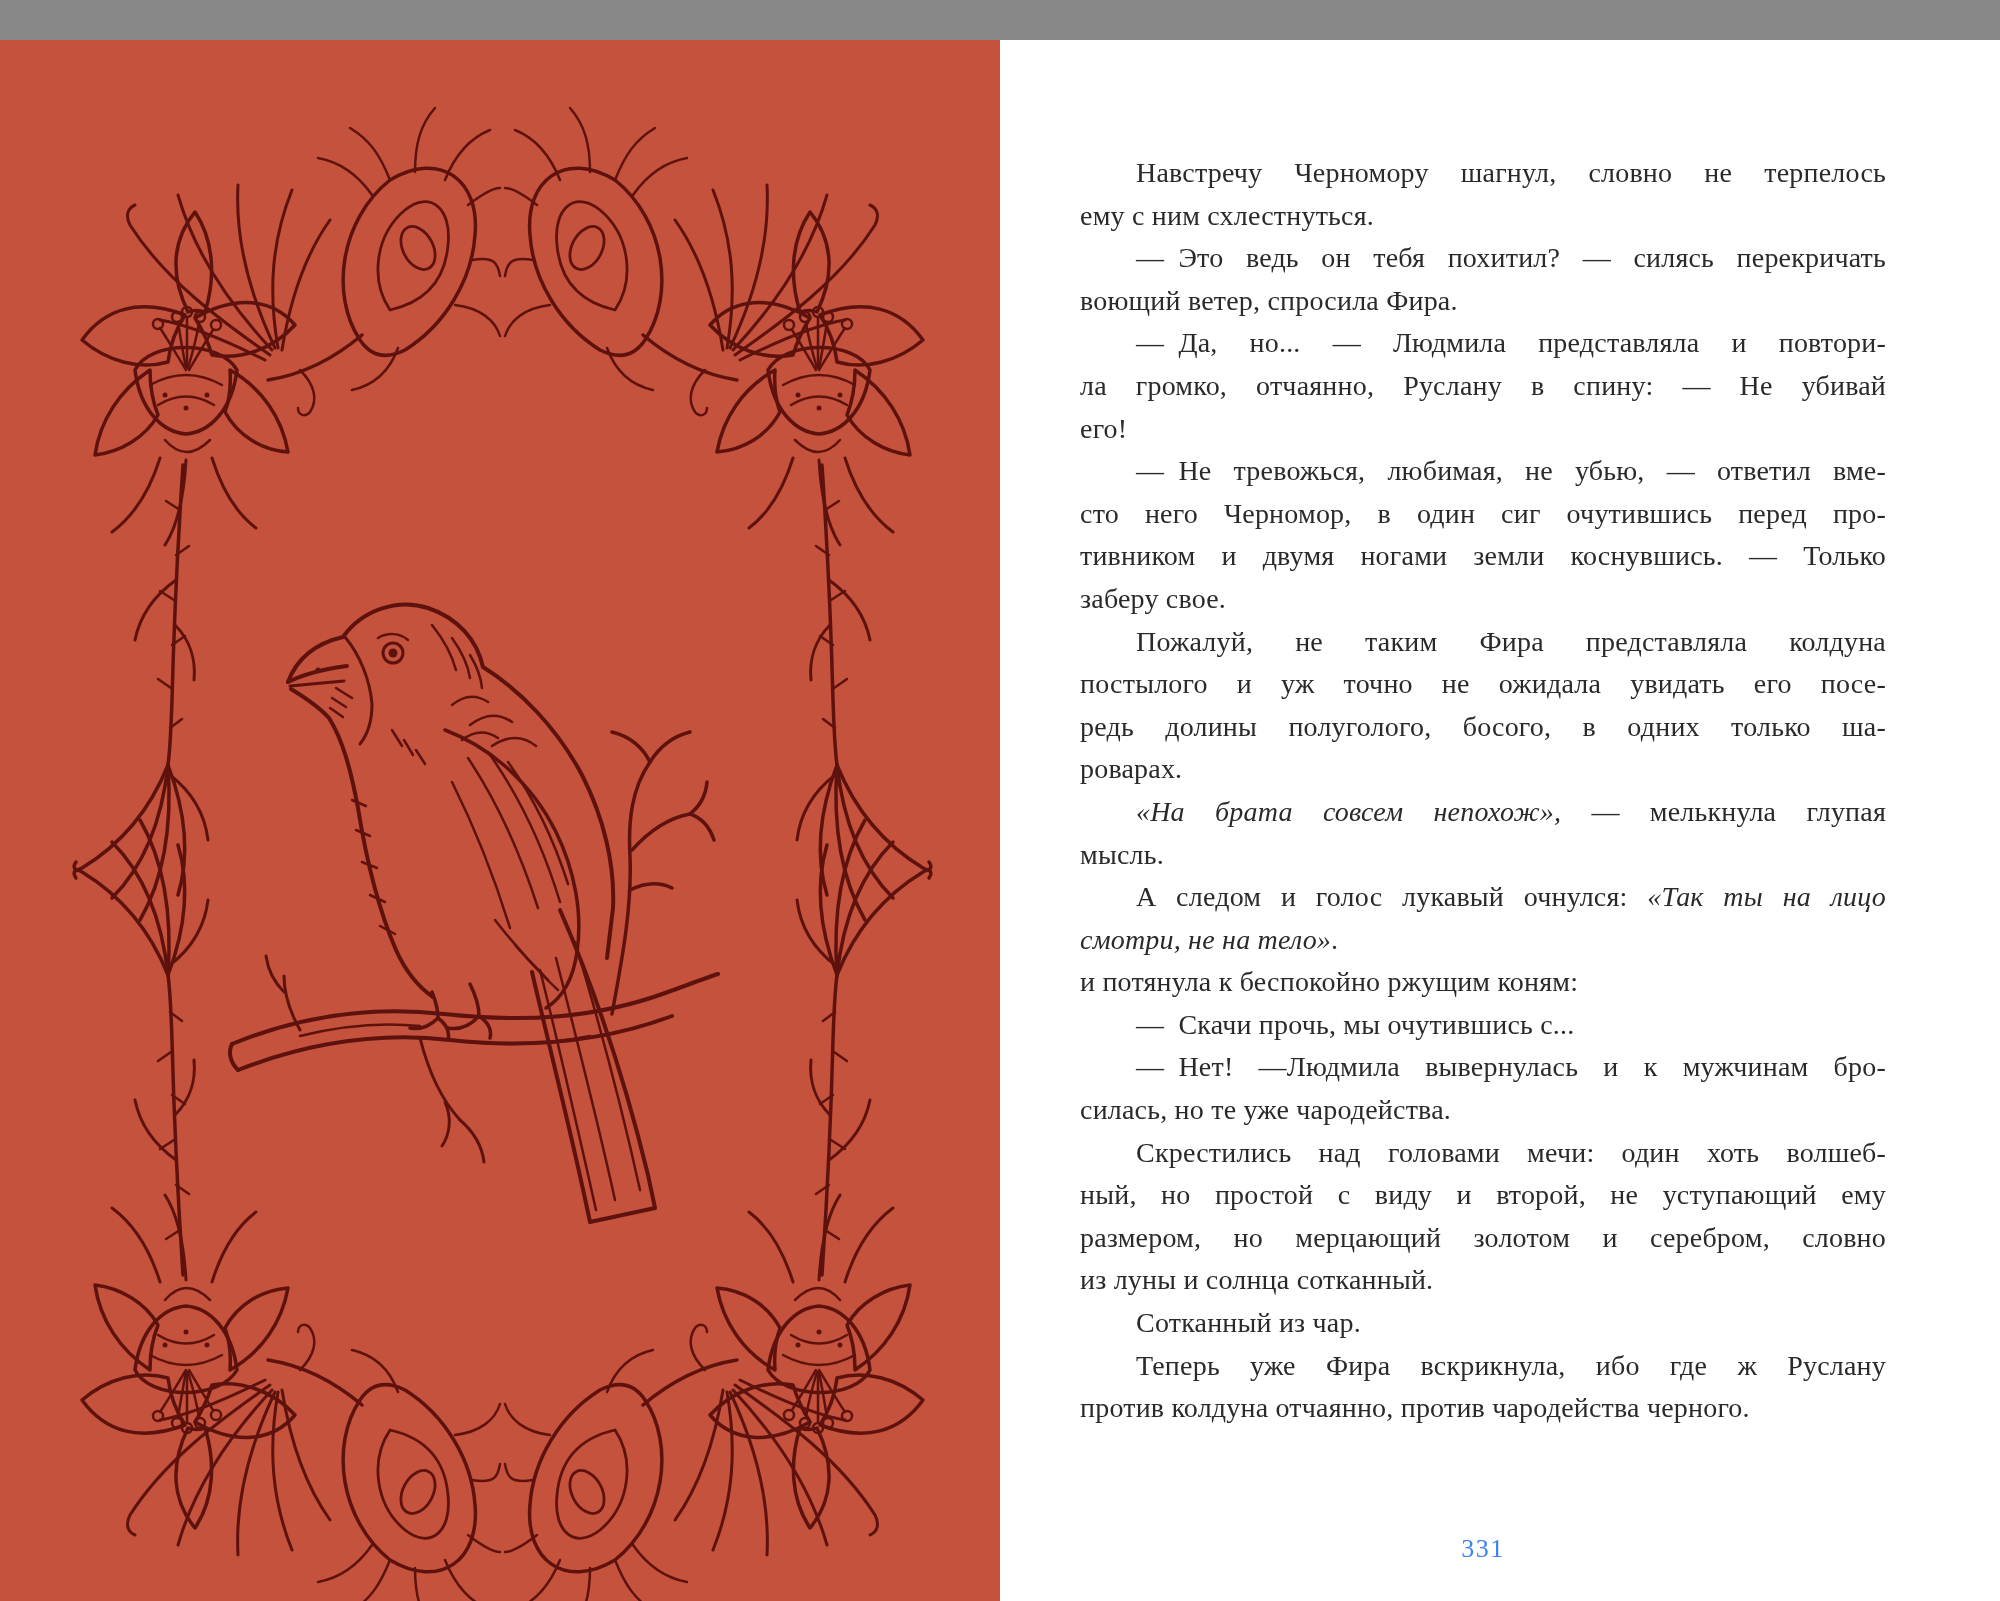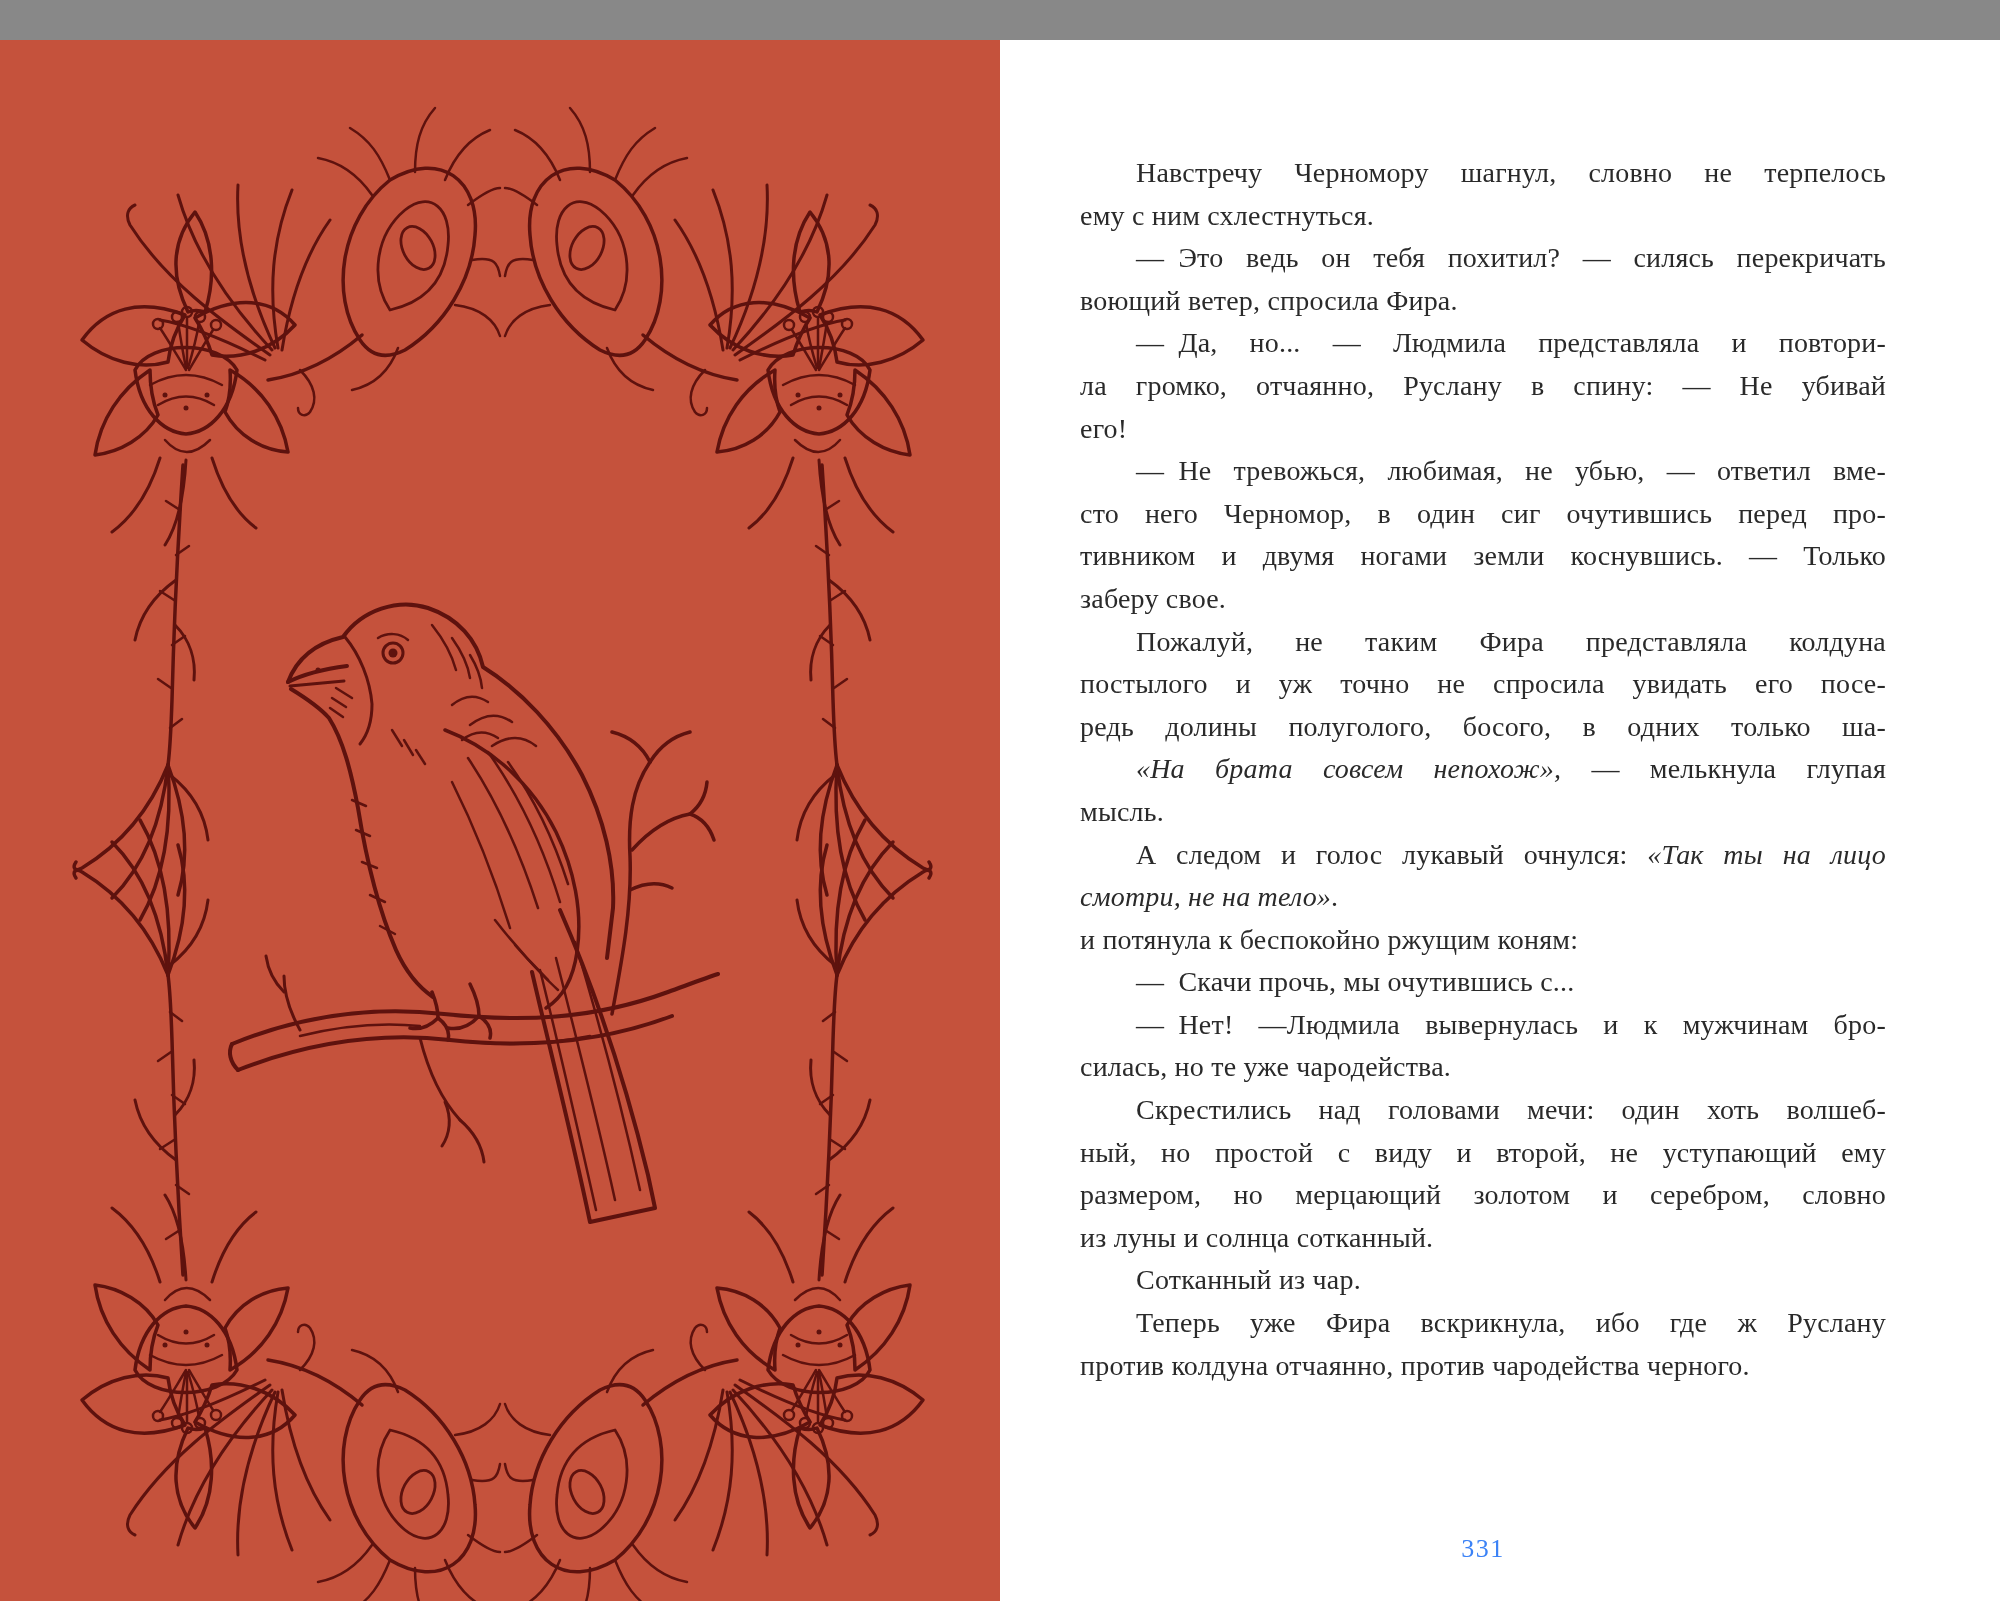--- a/index.html
+++ b/index.html
@@ -243,22 +243,23 @@
         <div class="line justify indent"><span>— Это ведь он тебя похитил? — силясь перекричать</span></div>
         <div class="line"><span>воющий ветер, спросила Фира.</span></div>
         <div class="line justify indent"><span>— Да, но... — Людмила представляла и повтори-</span></div>
         <div class="line justify"><span>ла громко, отчаянно, Руслану в спину: — Не убивай</span></div>
         <div class="line"><span>его!</span></div>
         <div class="line justify indent"><span>— Не тревожься, любимая, не убью, — ответил вме-</span></div>
         <div class="line justify"><span>сто него Черномор, в один сиг очутившись перед про-</span></div>
         <div class="line justify"><span>тивником и двумя ногами земли коснувшись. — Только</span></div>
         <div class="line"><span>заберу свое.</span></div>
         <div class="line justify indent"><span>Пожалуй, не таким Фира представляла колдуна</span></div>
-        <div class="line justify"><span>постылого и уж точно не спросила увидать его посе-</span></div>
+        <div class="line justify"><span>постылого и уж точно не ожидала увидать его посе-</span></div>
         <div class="line justify"><span>редь долины полуголого, босого, в одних только ша-</span></div>
+        <div class="line"><span>роварах.</span></div>
         <div class="line justify indent"><em>«На брата совсем непохож»,</em><span> — мелькнула глупая</span></div>
         <div class="line"><span>мысль.</span></div>
         <div class="line justify indent"><span>А следом и голос лукавый очнулся: </span><em>«Так ты на лицо</em></div>
         <div class="line"><em>смотри, не на тело»</em><span>.</span></div>
         <div class="line"><span>и потянула к беспокойно ржущим коням:</span></div>
         <div class="line indent"><span>— Скачи прочь, мы очутившись с...</span></div>
         <div class="line justify indent"><span>— Нет! —Людмила вывернулась и к мужчинам бро-</span></div>
         <div class="line"><span>силась, но те уже чародейства.</span></div>
         <div class="line justify indent"><span>Скрестились над головами мечи: один хоть волшеб-</span></div>
         <div class="line justify"><span>ный, но простой с виду и второй, не уступающий ему</span></div>

